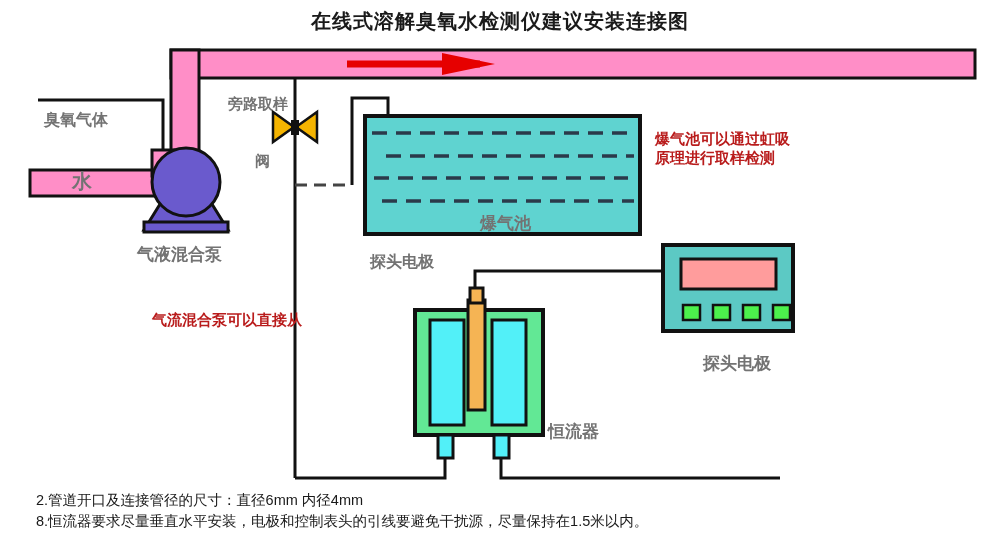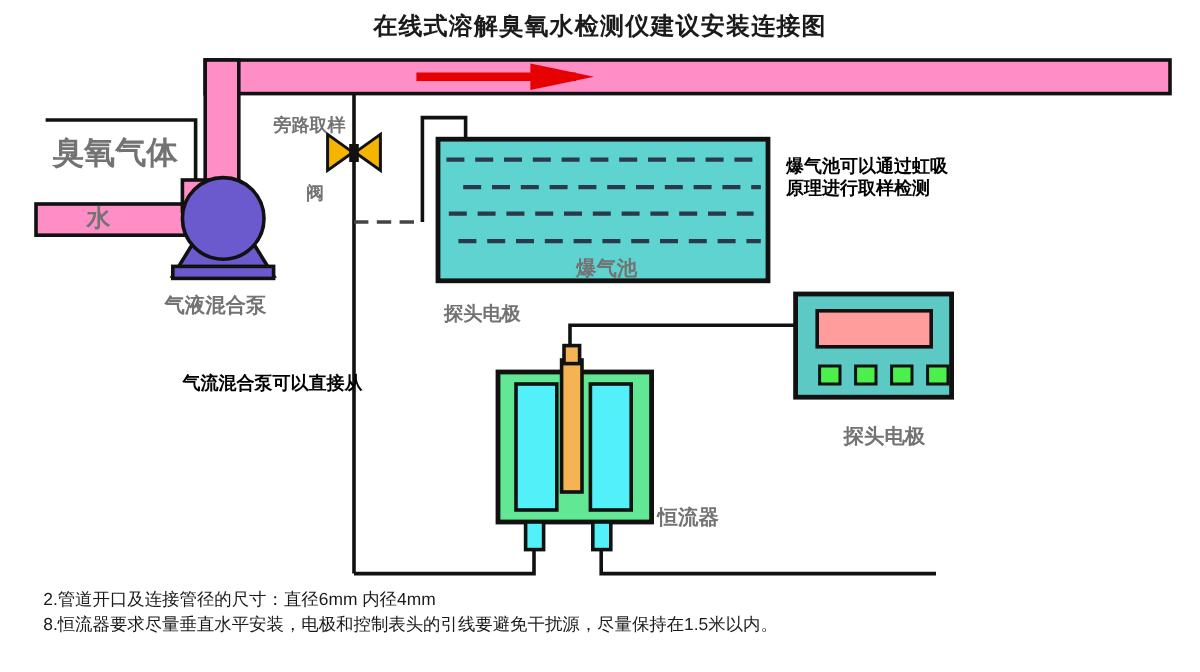--- a/index.html
+++ b/index.html
@@ -20,23 +20,23 @@
     font-size:20px;font-weight:bold;color:#1a1a1a;
     letter-spacing:1px;
   }
 
   
   svg.layer{position:absolute;left:0;top:0;width:1000px;height:560px;}
 
   
   .lbl{position:absolute;white-space:nowrap;}
   .lbl-red{color:#737373;font-weight:bold;}
-  .lbl-blue{color:#000000;font-weight:bold;line-height:1.25;}
+  .lbl-blue{color:#b91c1c;font-weight:bold;line-height:1.25;}
 
-  .t-ozone{left:44px;top:110px;font-size:26px;text-align:right;}
+  .t-ozone{left:44px;top:110px;font-size:16px;text-align:right;}
   .t-water{left:72px;top:168px;font-size:20px;}
   .t-pump{left:137px;top:243px;font-size:17px;}
   .t-bypass{left:228px;top:95px;font-size:15px;}
   .t-valve{left:255px;top:152px;font-size:15px;}
   .t-tank{left:480px;top:212px;font-size:17px;}
   .t-probe{left:370px;top:252px;font-size:16px;}
   .t-flow{left:548px;top:420px;font-size:17px;}
   .t-meter{left:703px;top:352px;font-size:17px;}
 
   .a-siphon{left:655px;top:130px;font-size:15px;}

